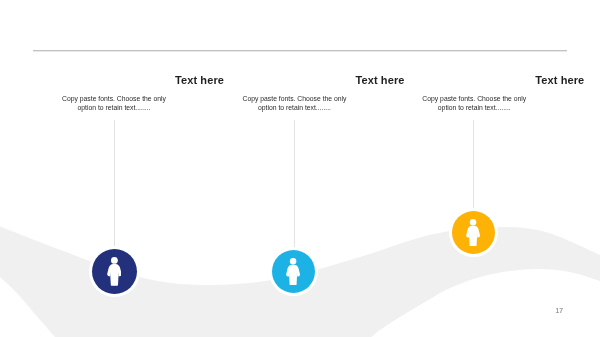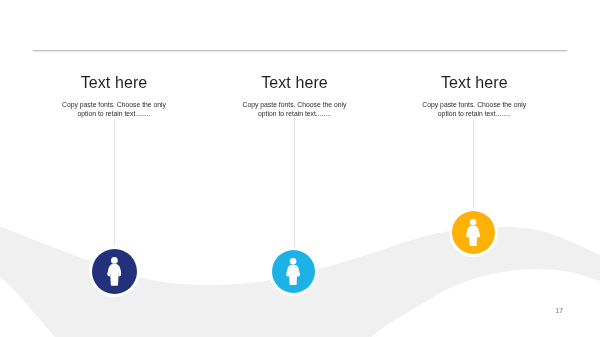--- a/index.html
+++ b/index.html
@@ -12,21 +12,21 @@
 
   .divider{position:absolute;left:33px;top:49px;width:534px;height:3px;
            background:linear-gradient(to bottom,#ffffff 0%,#ffffff 33%,
                       #c2c2c2 34%,#c2c2c2 66%,#d2d2d2 67%,#ffffff 100%);}
 
   .col{position:absolute;width:220px;text-align:center;top:73.5px;
        -webkit-font-smoothing:antialiased;transform:translateZ(0);}
   .col-1{left:4px;}
   .col-2{left:184.5px;}
   .col-3{left:364.3px;}
-  .title{font-size:16px;font-weight:normal;color:#231f20;letter-spacing:0.1px;}
+  .title{font-size:11px;font-weight:bold;color:#231f20;letter-spacing:0.1px;text-align:right;}
   .body{font-size:6.8px;color:#2b2b2b;line-height:9.5px;margin-top:8px;}
 
   .stem{position:absolute;width:1px;background:#e2e2e2;top:120px;}
   .stem-1{left:114px;height:130px;}
   .stem-2{left:294px;height:130px;}
   .stem-3{left:473px;height:92px;}
 
   .bubble{position:absolute;border-radius:50%;display:flex;align-items:center;
           justify-content:center;box-shadow:0 0 0 3px #ffffff;}
   .bubble-1{left:92px;top:249px;width:45px;height:45px;}

